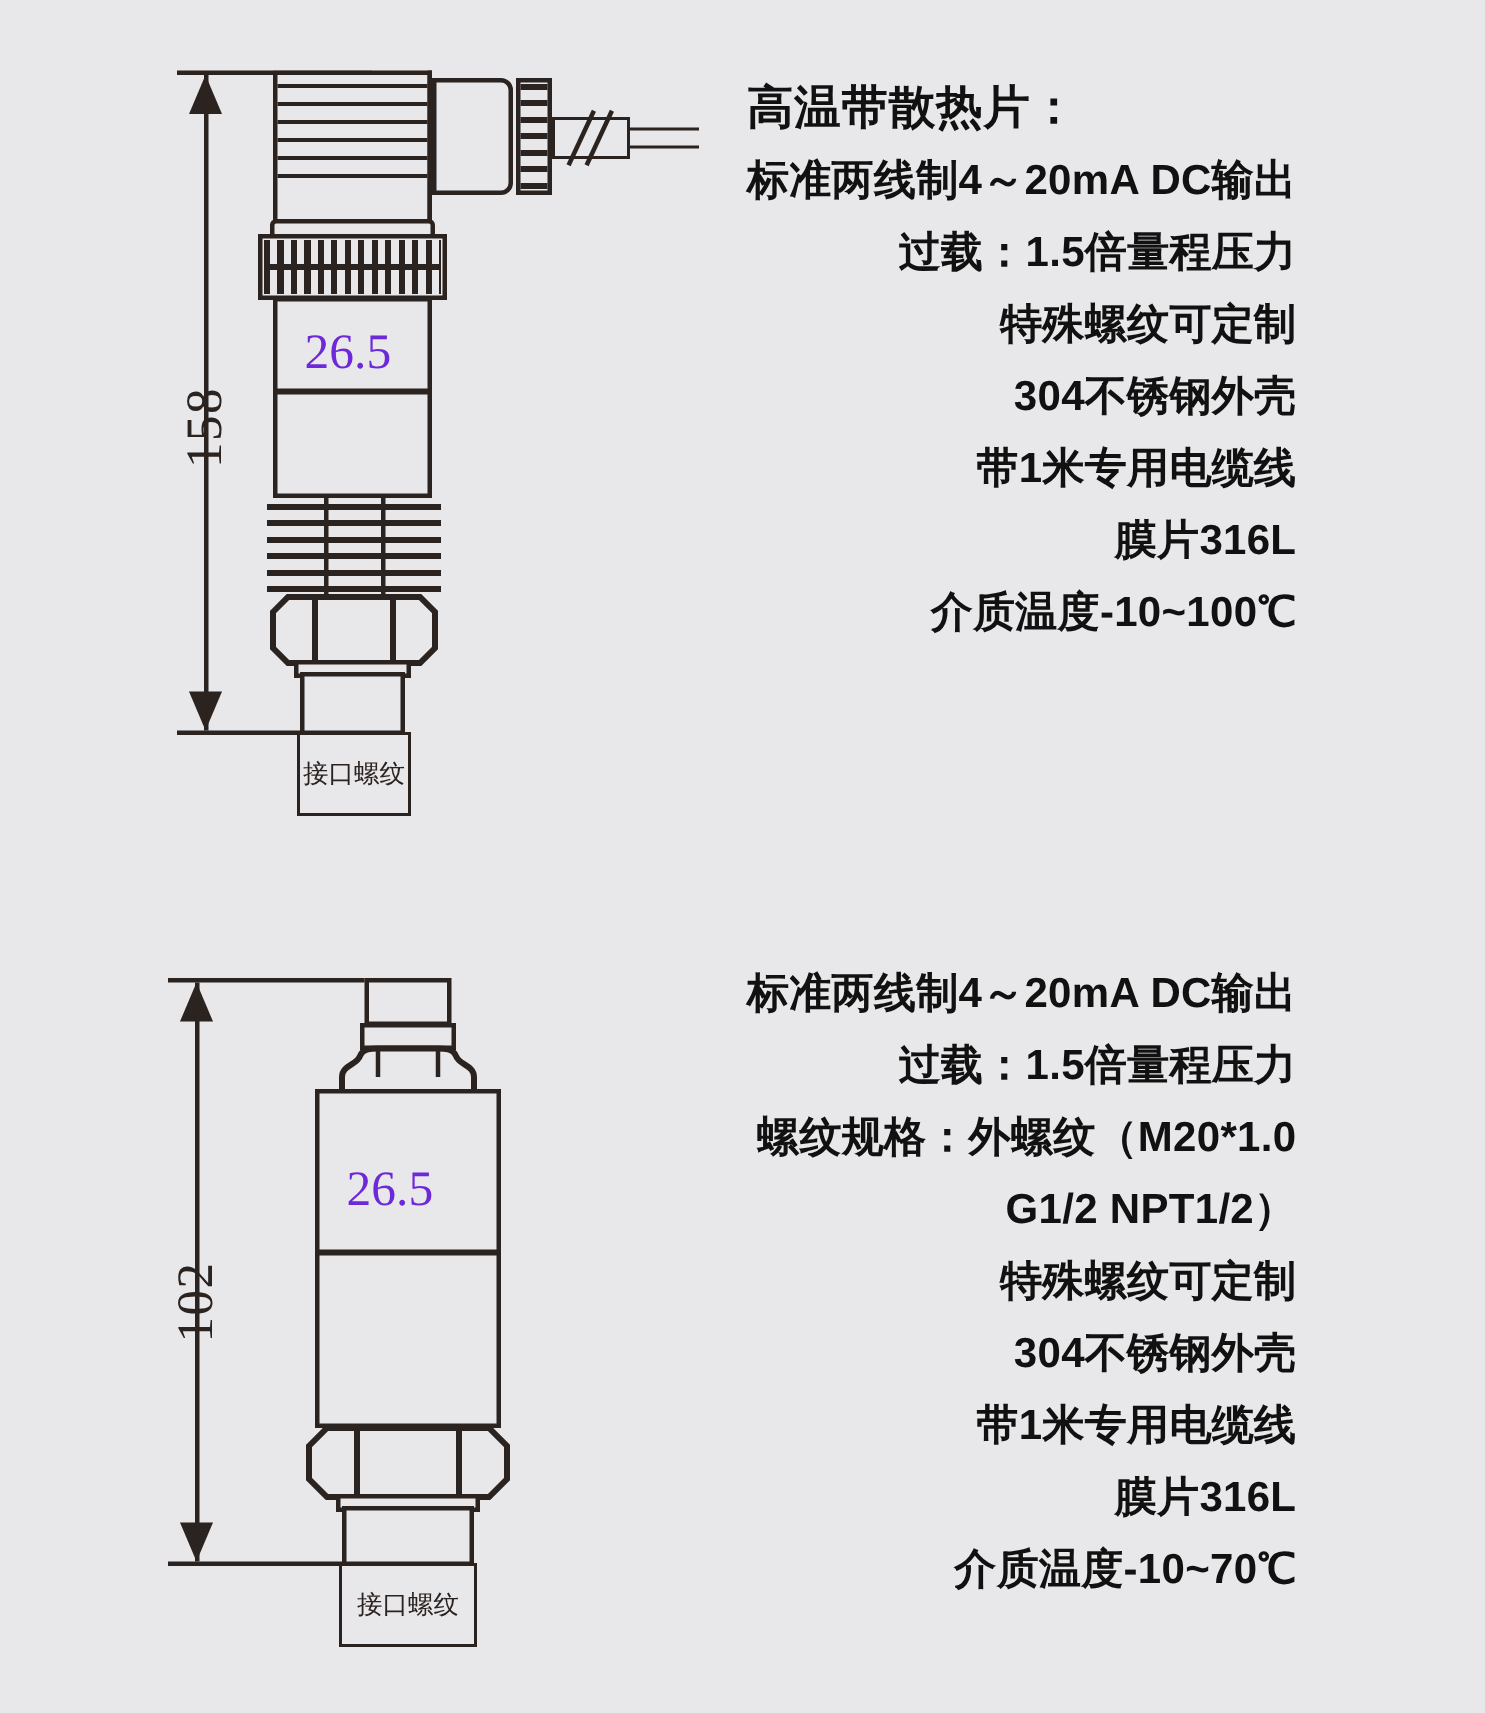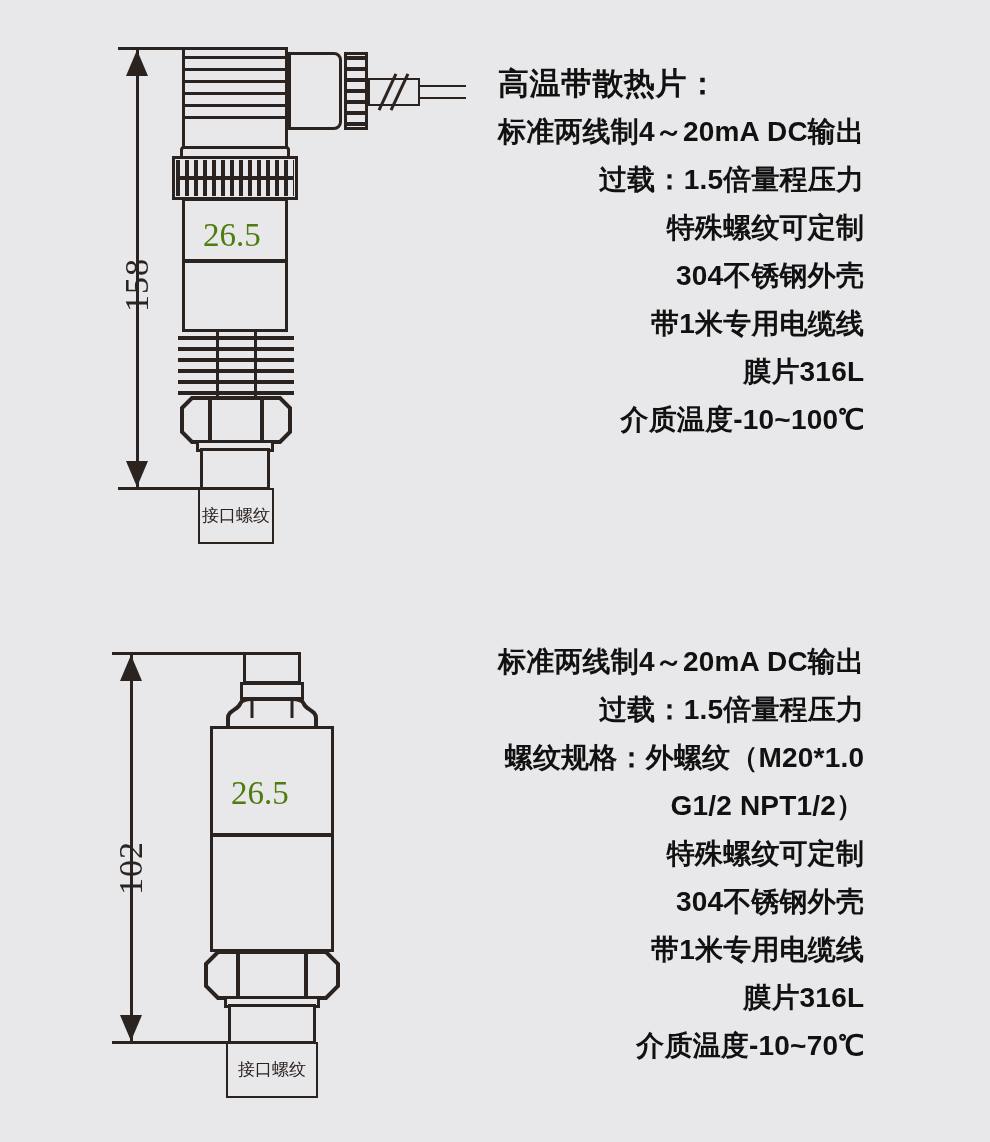--- a/index.html
+++ b/index.html
@@ -66,21 +66,21 @@
     color: #2b2320;
     white-space: nowrap;
     letter-spacing: 1px;
   }
 
   
   .diam-label {
     position: absolute;
     font-family: "Liberation Serif", serif;
     font-size: 33px;
-    color: #4d7c0f;
+    color: #6d28d9;
     white-space: nowrap;
   }
 
   
   .fins {            
     position: absolute;
     background:
       repeating-linear-gradient(
         to bottom,
         #2b2320 0px, #2b2320 3px,
@@ -251,21 +251,21 @@
         <line x1="106" y1="3" x2="106" y2="47" stroke="#2b2320" stroke-width="4"></line>
       </svg>
     </div>
 
     <div class="box" style="left:224px; top:996px; width:96px; height:12px;"></div>
     <div class="box" style="left:228px; top:1004px; width:88px; height:40px;"></div>
     <div class="box-thin" style="left:226px; top:1042px; width:92px; height:56px;"></div>
     <div class="iface-caption" style="left:226px; top:1058px; width:92px;">接口螺纹</div>
   </div>
 
-  <div class="spec-block" style="left:498px; top:48px;margin-top:12px;">
+  <div class="spec-block" style="left:498px; top:48px;">
     <div class="spec-title">高温带散热片：</div>
     <div class="spec-line">标准两线制4～20mA DC输出</div>
     <div class="spec-line">过载：1.5倍量程压力</div>
     <div class="spec-line">特殊螺纹可定制</div>
     <div class="spec-line">304不锈钢外壳</div>
     <div class="spec-line">带1米专用电缆线</div>
     <div class="spec-line">膜片316L</div>
     <div class="spec-line">介质温度-10~100℃</div>
   </div>
 

